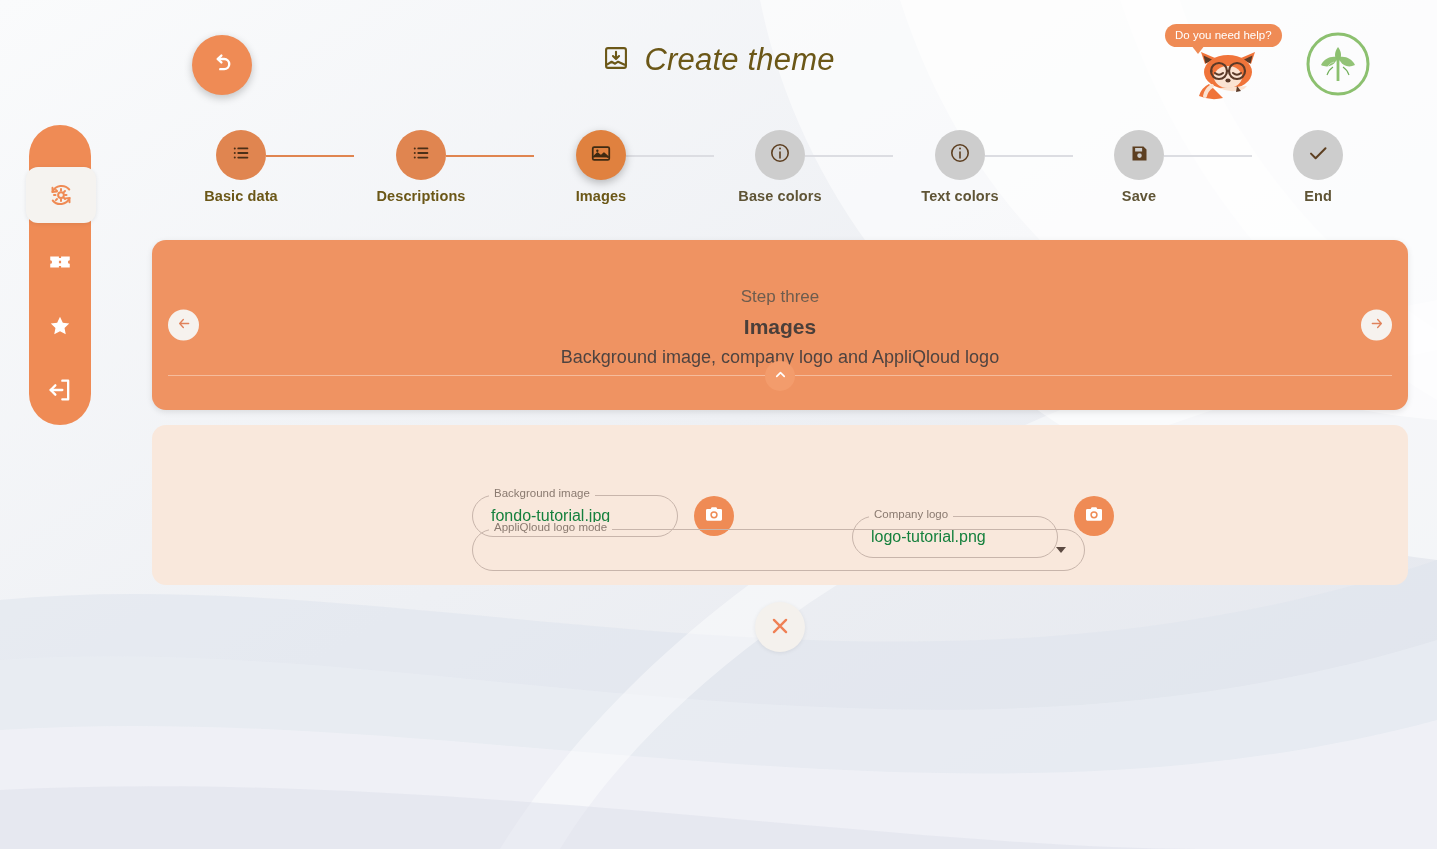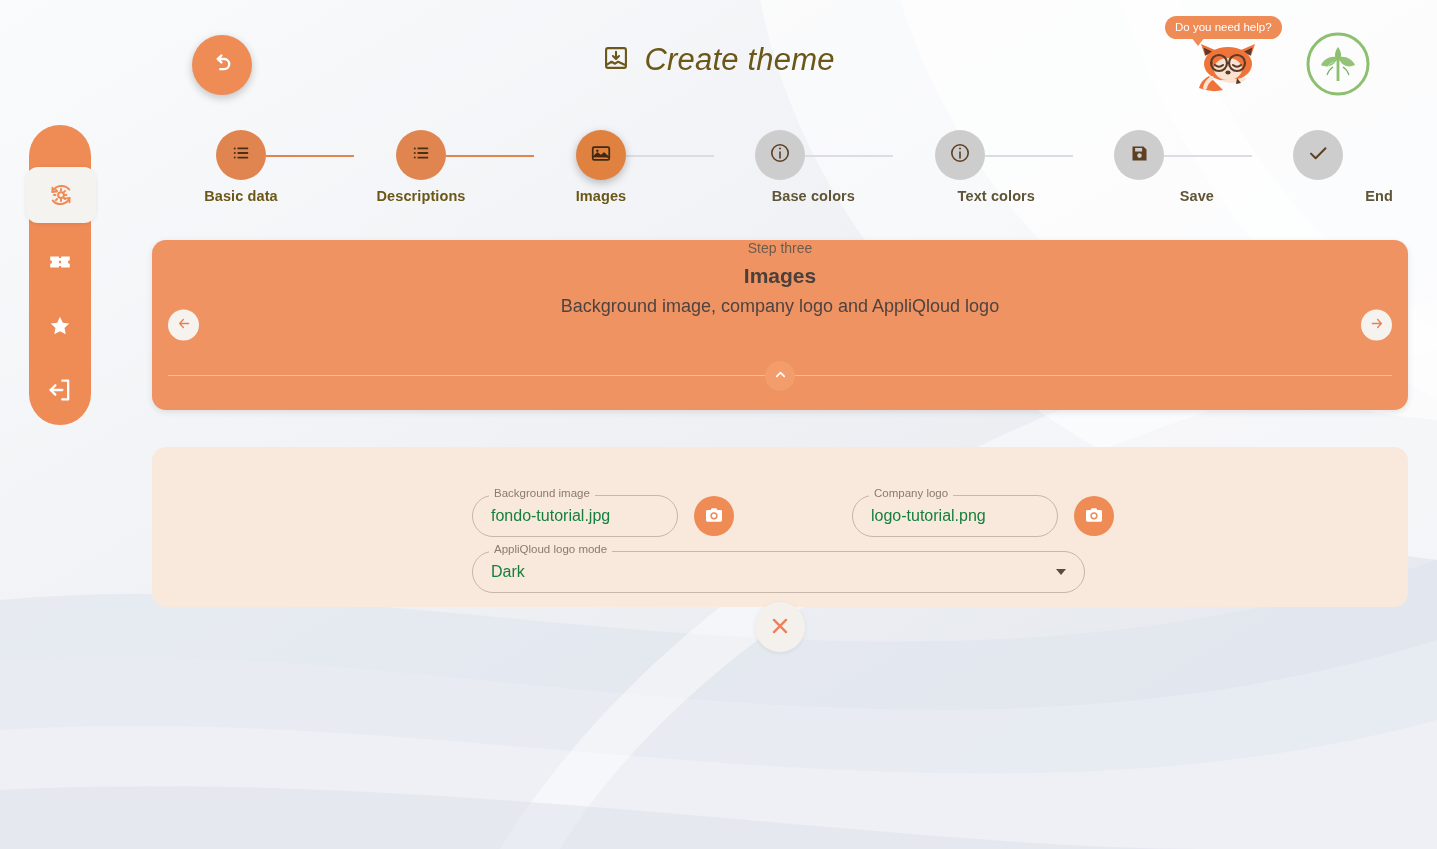--- a/index.html
+++ b/index.html
@@ -76,21 +76,21 @@
   .page-title {
     position: absolute; left: 0; right: 0; top: 42px;
     display: flex; align-items: center; justify-content: center; gap: 14px;
     color: #6b5717;
   }
   .page-title .title-text {
     font-size: 31px; font-weight: 400; letter-spacing: .2px; color: #6b5717; font-style: italic;
   }
 
   
-  .helper { position: absolute; left: 1165px; top: 16px; width: 130px; height: 80px; cursor: pointer; }
+  .helper { position: absolute; left: 1165px; top: 24px; width: 130px; height: 80px; cursor: pointer; }
   .helper-bubble {
     position: absolute; left: 0; top: 0;
     background: #ef8b55; color: #fff;
     font-size: 11.5px; padding: 5px 10px 6px; border-radius: 13px;
     white-space: nowrap;
   }
   .helper-bubble::after {
     content: ""; position: absolute; left: 26px; bottom: -7px;
     border-left: 7px solid transparent; border-right: 7px solid transparent;
     border-top: 9px solid #ef8b55;
@@ -113,57 +113,57 @@
     margin: 0 auto; display: flex; align-items: center; justify-content: center;
     cursor: pointer;
   }
   .step.done  .step-circle { background: #e08550; color: #4a2f17; }
   .step.active .step-circle { background: #e0813f; color: #3e2a12; box-shadow: 0 3px 8px rgba(0,0,0,.25); }
   .step.todo  .step-circle { background: #cdcdcd; color: #5d3f21; }
   .step-label {
     margin-top: 8px; font-size: 14.5px; font-weight: 700; color: #6b5717;
     letter-spacing: .1px;
   }
-  .step.todo .step-label { color: #5f5435; text-align: right; }
+  .step.todo .step-label { color: #5f5435; }
   .connector { position: absolute; top: 25px; height: 2px; }
   .connector.done { background: #e08550; }
   .connector.todo { background: #dcdde2; }
 
   
   .banner {
     position: absolute; left: 152px; top: 240px; width: 1256px; height: 170px;
     background: #ef9362; border-radius: 14px;
     box-shadow: 0 2px 6px rgba(0,0,0,.10);
   }
   .nav-circle {
     position: absolute; top: 50%; transform: translateY(-50%);
     width: 31px; height: 31px; border-radius: 50%;
     background: #f6f2ee; border: none; cursor: pointer;
     display: flex; align-items: center; justify-content: center;
     color: #e0825b;
   }
   .nav-circle.prev { left: 16px; }
   .nav-circle.next { right: 16px; }
-  .banner-step   { text-align: center; font-size: 14px; color: #6d5c4e; }
+  .banner-step   { text-align: center; padding-top: 47px; font-size: 17px; color: #6d5c4e; }
   .banner-title  { text-align: center; margin-top: 8px; font-size: 21px; font-weight: 700; color: #4a3f3a; }
   .banner-sub    { text-align: center; margin-top: 8px; font-size: 18px; color: #4e4340; }
   .banner-divider {
     position: absolute; left: 16px; right: 16px; bottom: 34px;
     height: 1px; background: rgba(255,255,255,.38);
   }
   .collapse-btn {
     position: absolute; left: 50%; bottom: 19px; transform: translateX(-50%);
     width: 30px; height: 30px; border-radius: 50%;
     background: #f39c6c; border: none; cursor: pointer;
     display: flex; align-items: center; justify-content: center; color: #fff;
   }
 
   
   .form-card {
-    position: absolute; left: 152px; top: 447px; width: 1256px; height: 160px;
+    position: absolute; left: 152px; top: 425px; width: 1256px; height: 160px;
     background: #f9e8dc; border-radius: 14px;
   }
   .field-row { position: absolute; display: flex; align-items: center; gap: 16px; }
   .row-1 { left: 320px; top: 48px; }
   .row-2 { left: 320px; top: 104px; }
 
   .mat-field {
     position: relative; height: 42px;
     border: 1px solid #c8b5ab; border-radius: 21px;
     display: flex; align-items: center; padding: 0 18px;
@@ -477,39 +477,38 @@
       <button class="cam-btn">
         <span>
           <svg width="20" height="20" viewBox="0 0 24 24" fill="#fff">
             <path d="M9.2 4h5.6l1.2 2H20a1.6 1.6 0 0 1 1.6 1.6v10.8A1.6 1.6 0 0 1 20 20H4a1.6 1.6 0 0 1-1.6-1.6V7.6A1.6 1.6 0 0 1 4 6h4l1.2-2z"></path>
             <circle cx="12" cy="13" r="4.4" fill="#ef8b55"></circle>
             <circle cx="12" cy="13" r="2.6" fill="#fff"></circle>
           </svg>
         </span>
       </button>
 
-      <div class="mat-field w-logo" style="margin-left:102px;">
+      <div class="mat-field w-logo" style="margin-left:102px;margin-top:43px;">
         <span class="legend">Company logo</span>
         <input type="text" value="logo-tutorial.png" style="">
       </div>
       <button class="cam-btn">
         <span>
           <svg width="20" height="20" viewBox="0 0 24 24" fill="#fff">
             <path d="M9.2 4h5.6l1.2 2H20a1.6 1.6 0 0 1 1.6 1.6v10.8A1.6 1.6 0 0 1 20 20H4a1.6 1.6 0 0 1-1.6-1.6V7.6A1.6 1.6 0 0 1 4 6h4l1.2-2z"></path>
             <circle cx="12" cy="13" r="4.4" fill="#ef8b55"></circle>
             <circle cx="12" cy="13" r="2.6" fill="#fff"></circle>
           </svg>
         </span>
       </button>
     </div>
 
     <div class="field-row row-2">
       <div class="mat-field w-mode">
         <span class="legend">AppliQloud logo mode</span>
-        <span class="mat-value">Dark</span>
         <span class="select-arrow"></span>
       </div>
     </div>
   </section>
 
   <button class="close-fab">
     <span>
       <svg width="26" height="26" viewBox="0 0 24 24" fill="none" stroke="#ef8055" stroke-width="2.2" stroke-linecap="round">
         <path d="M6.4 6.4l11.2 11.2M17.6 6.4L6.4 17.6"></path>
       </svg>

